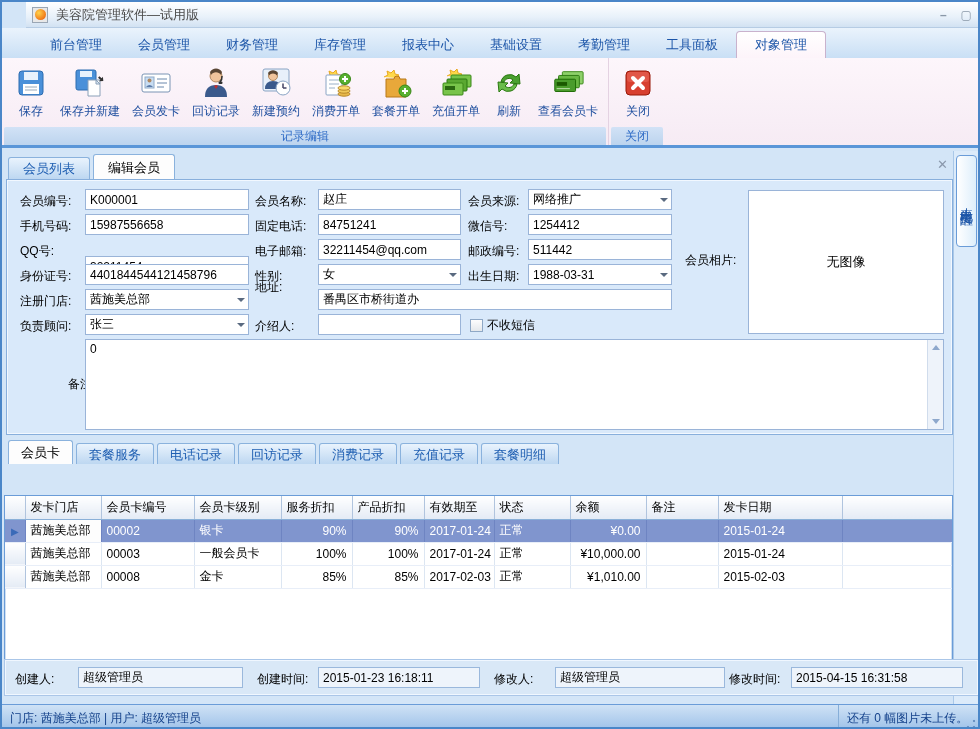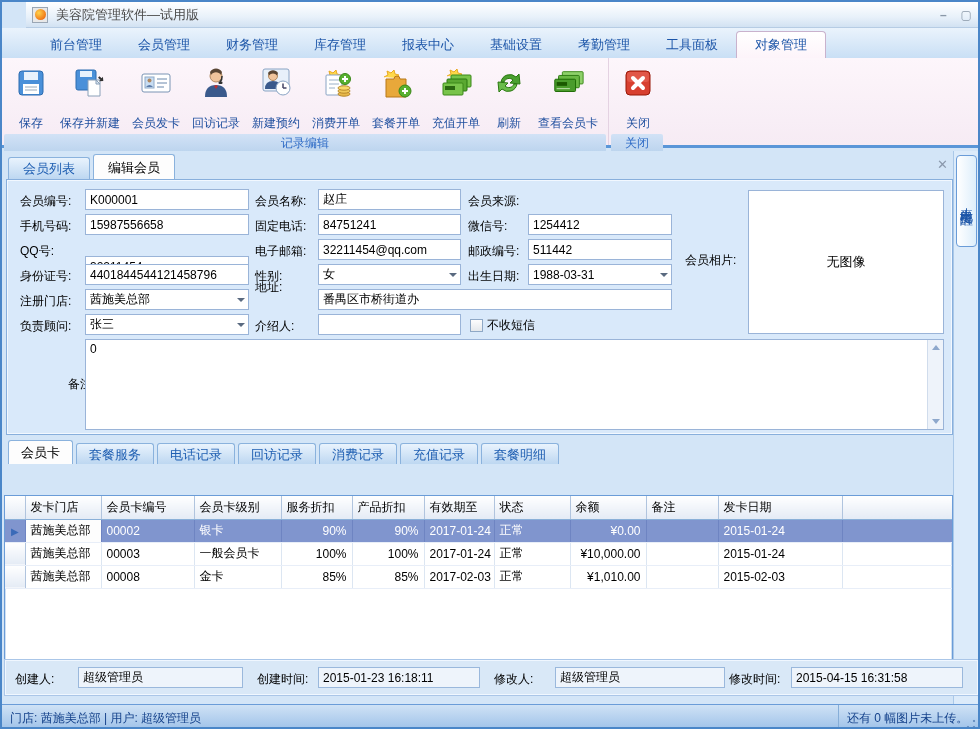--- a/index.html
+++ b/index.html
@@ -30,21 +30,21 @@
   .ribbon { position:absolute; left:0; top:56px; width:100%; height:90px;
     background:linear-gradient(#fdf6fb,#f6ebf4); border-bottom:3px solid #5a96d8; display:flex; }
   .rgroup { display:flex; flex-direction:column; height:87px; }
   .rgroup .btn-row { flex:1; display:flex; align-items:flex-start; padding:3px 4px 0 6px; }
   .rgroup .gcaption { height:18px; background:linear-gradient(#d2e2f6,#bcd4ee);
     color:#2e6bc6; text-align:center; line-height:18px; font-size:12px; border-radius:2px 2px 0 0; margin:0 2px; }
   .rgroup.g2 { border-left:1px solid #e4d2e2; }
   .rbtn { display:flex; flex-direction:column; align-items:center; justify-content:flex-start;
     padding:4px 6px 2px 6px; cursor:default; }
   .rbtn .ric { width:34px; height:36px; display:flex; align-items:center; justify-content:center; }
-  .rbtn .rlabel { color:#1e4e9e; font-size:12px; white-space:nowrap; margin-top:14px; }
+  .rbtn .rlabel { color:#1e4e9e; font-size:12px; white-space:nowrap; margin-top:2px; }
 
   
   .workspace { position:absolute; left:0; top:149px; width:100%; height:553px; background:#d3e5f7; }
 
   
   .doc-tabs { position:absolute; left:6px; top:3px; height:25px; display:flex; align-items:flex-end; }
   .dtab { height:22px; line-height:22px; padding:0 14px; margin-right:3px; font-size:13px;
     background:linear-gradient(#e9f3fd,#bdd7f1); color:#1f5fb2; border:1px solid #8ab2dd;
     border-bottom:none; border-radius:3px 3px 0 0; cursor:default; }
   .dtab.active { height:25px; line-height:25px; background:#fdfdfd; color:#000; }
@@ -322,20 +322,24 @@
       <div class="dock-tab">来电提醒</div>
     </div>
 
     <div class="form-panel">
 
       <div class="flabel" style="left:13px; top:13px;">会员编号:</div>
       <input class="finput" style="left: 78px; top: 9px; width: 164px;" value="K000001">
       <div class="flabel" style="left:248px; top:13px;">会员名称:</div>
       <input class="finput" style="left: 311px; top: 9px; width: 143px;" value="赵庄">
       <div class="flabel" style="left:461px; top:13px;">会员来源:</div>
+      <div class="combo" style="left:521px; top:9px; width:144px;">
+        <span class="cval">网络推广</span>
+        <span class="carrow"></span>
+      </div>
 
       <div class="flabel" style="left:13px; top:38px;">手机号码:</div>
       <input class="finput" style="left: 78px; top: 34px; width: 164px;" value="15987556658">
       <div class="flabel" style="left:248px; top:38px;">固定电话:</div>
       <input class="finput" style="left: 311px; top: 34px; width: 143px;" value="84751241">
       <div class="flabel" style="left:461px; top:38px;">微信号:</div>
       <input class="finput" style="left: 521px; top: 34px; width: 144px;" value="1254412">
 
       <div class="flabel" style="left:13px; top:63px;">QQ号:</div>
       <input class="finput" style="left: 78px; top: 59px; width: 164px; margin-top: 17px;" value="32211454">

